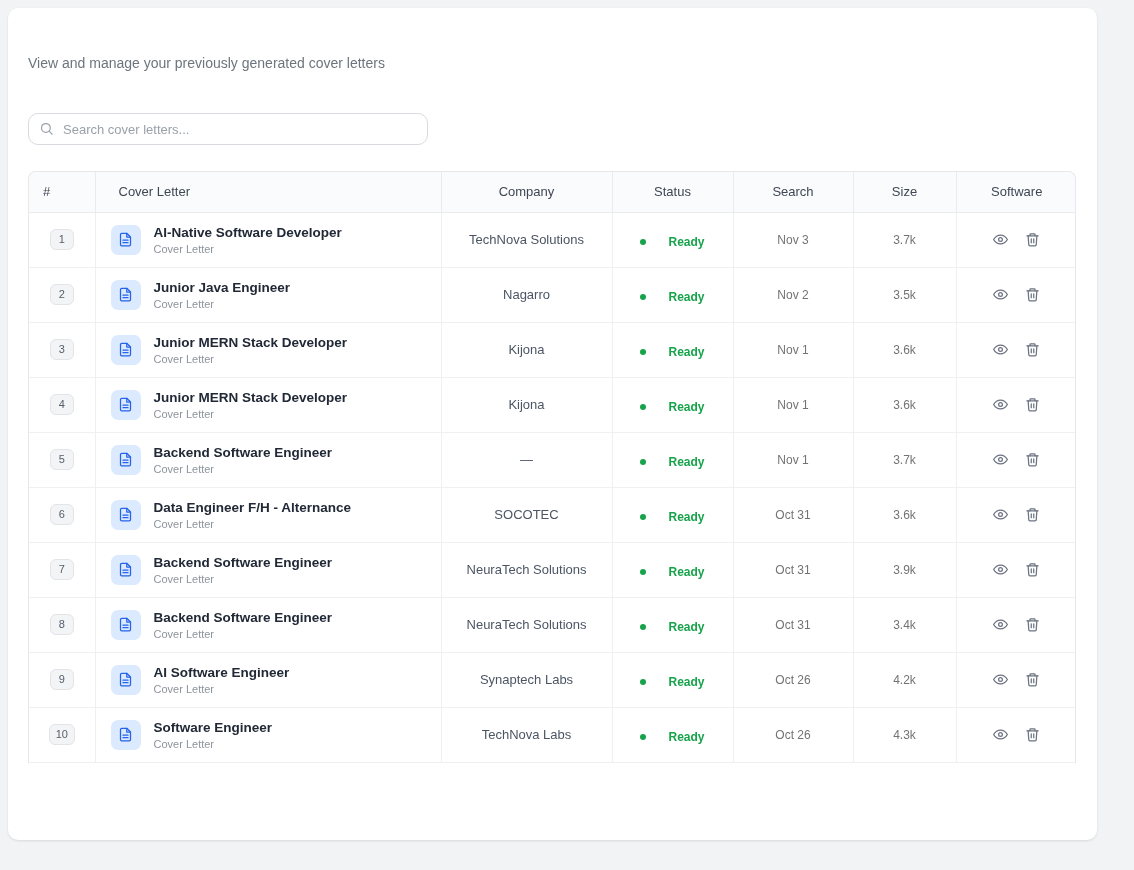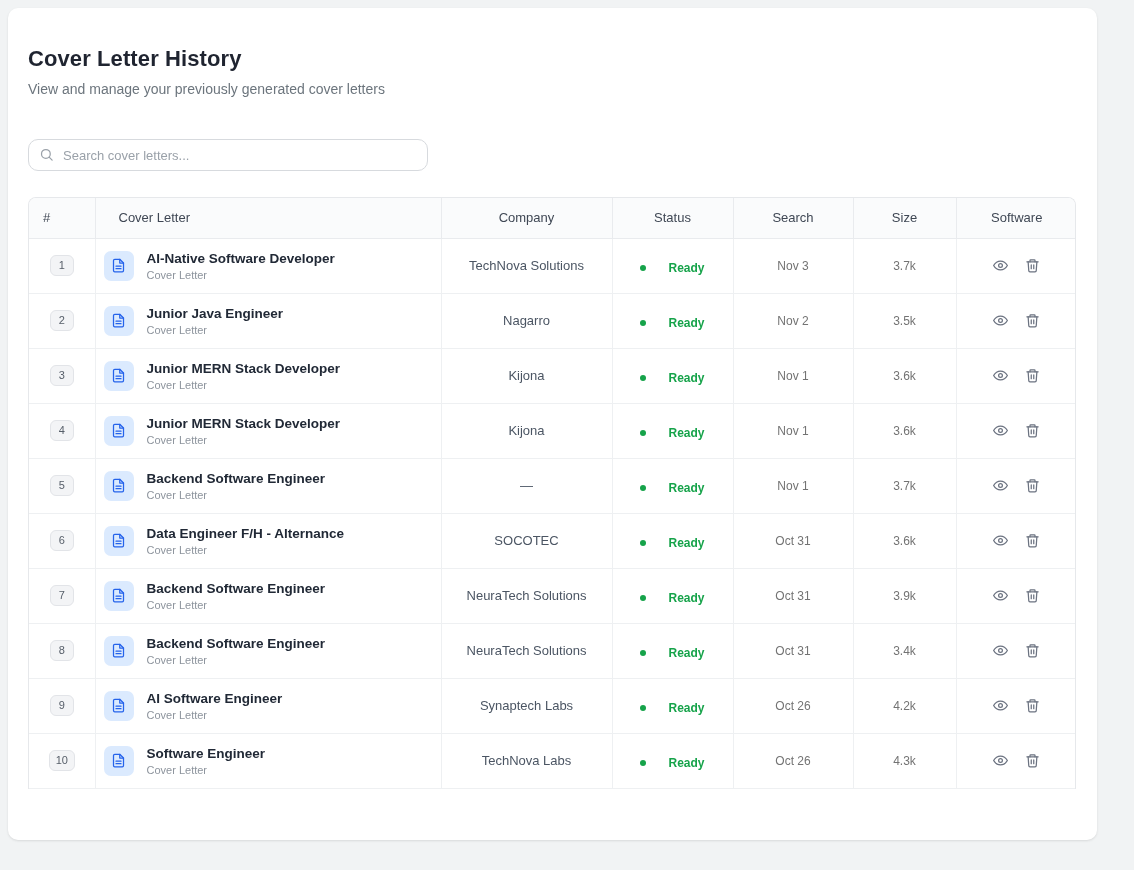--- a/index.html
+++ b/index.html
@@ -98,21 +98,21 @@
     display: inline-block;
     min-width: 24px;
     padding: 3px 6px;
     background: #f3f4f6;
     border: 1px solid #e2e4e8;
     border-radius: 6px;
     font-size: 11px;
     color: #565e69;
     line-height: 13px;
   }
-  td.cell-title { text-align: left; padding-left: 8px; }
+  td.cell-title { text-align: left; padding-left: 15px; }
   .title-wrap { display: flex; align-items: center; gap: 13px; }
   .doc-icon {
     width: 30px; height: 30px;
     border-radius: 7px;
     background: #dbeafe;
     color: var(--accent-blue, #2563eb);
     display: flex; align-items: center; justify-content: center;
     flex: 0 0 auto;
   }
   .doc-icon svg { width: 15px; height: 15px; display: block; }
@@ -157,21 +157,20 @@
     margin: 0 3px;
     vertical-align: middle;
   }
   .action-btn svg { width: 15px; height: 15px; display: block; }
 </style>
 </head>
 <body>
 
 <div class="card">
 
-  <h1 class="page-title">Cover Letter History</h1>
   <div class="page-subtitle">View and manage your previously generated cover letters</div>
 
   <div class="search-wrap">
     <span class="search-icon">
       <svg viewBox="0 0 24 24" fill="none" stroke="currentColor" stroke-width="2" stroke-linecap="round">
         <circle cx="11" cy="11" r="7"></circle>
         <line x1="21" y1="21" x2="16.2" y2="16.2"></line>
       </svg>
     </span>
     <input class="search-input" type="text" placeholder="Search cover letters..." style="">

